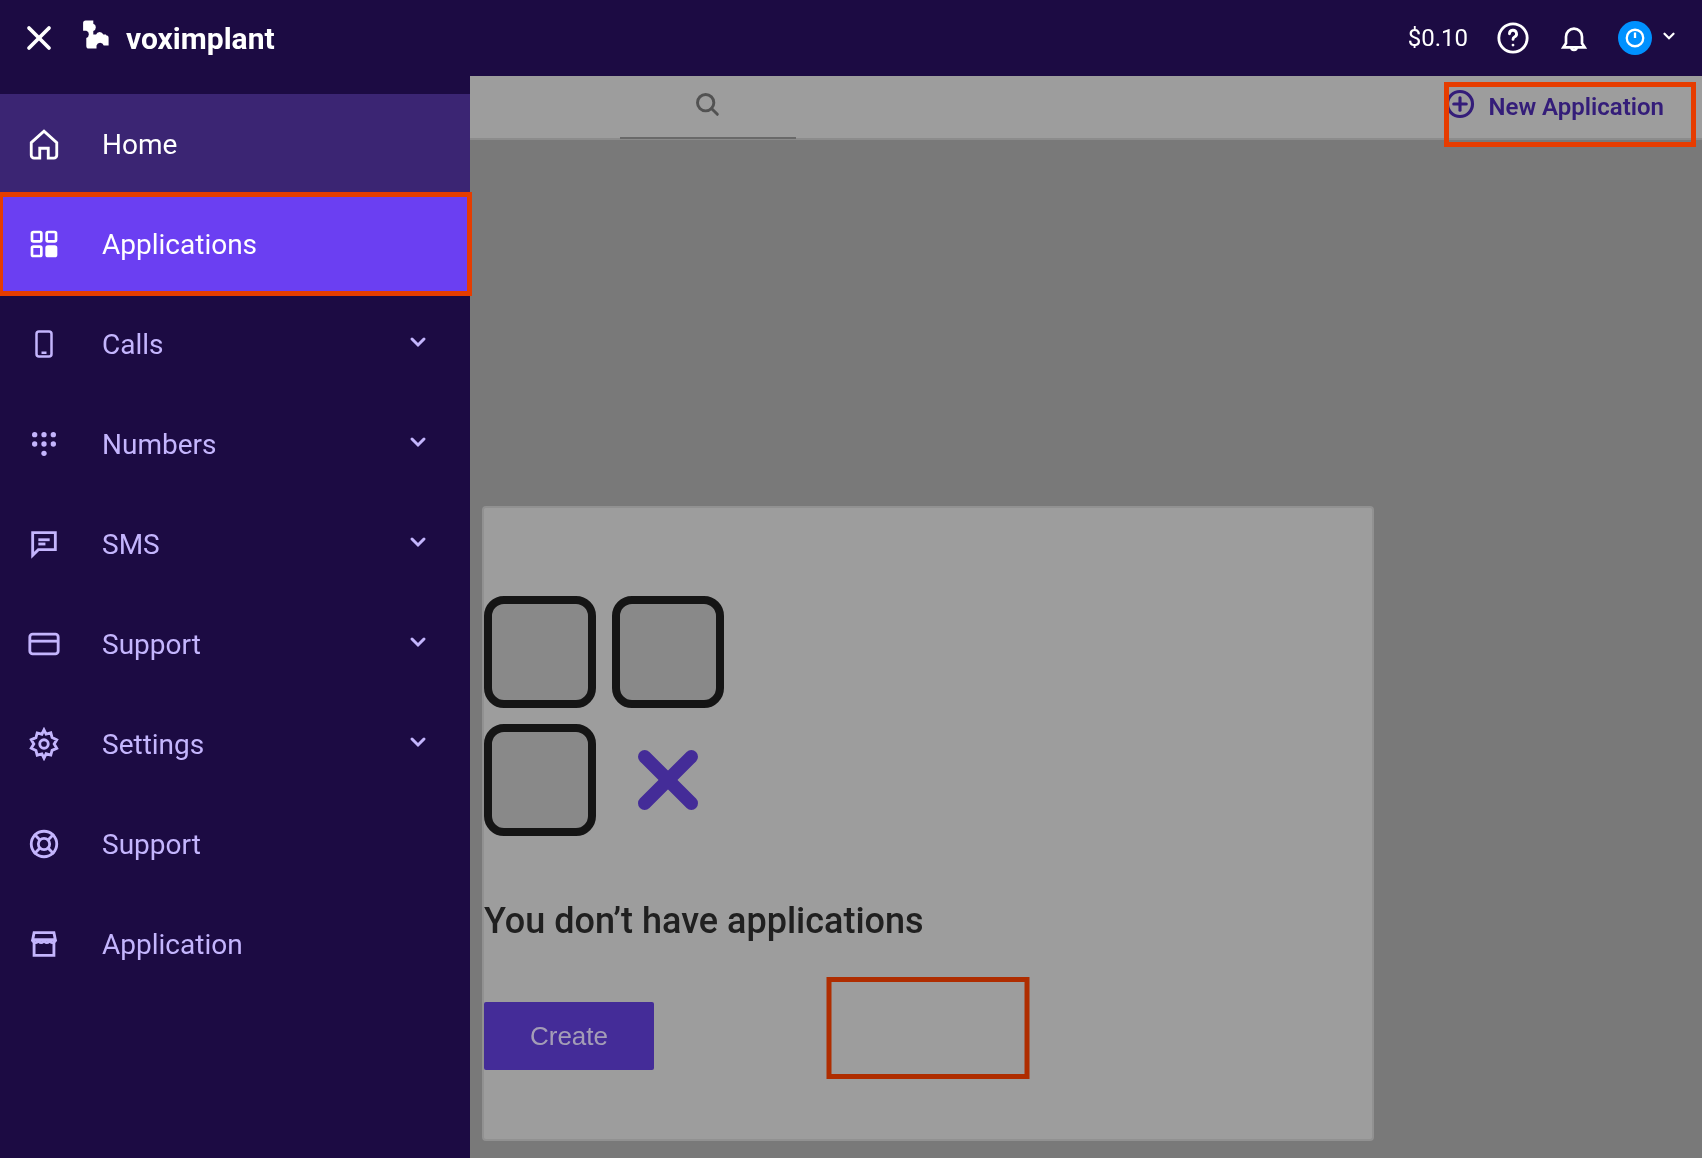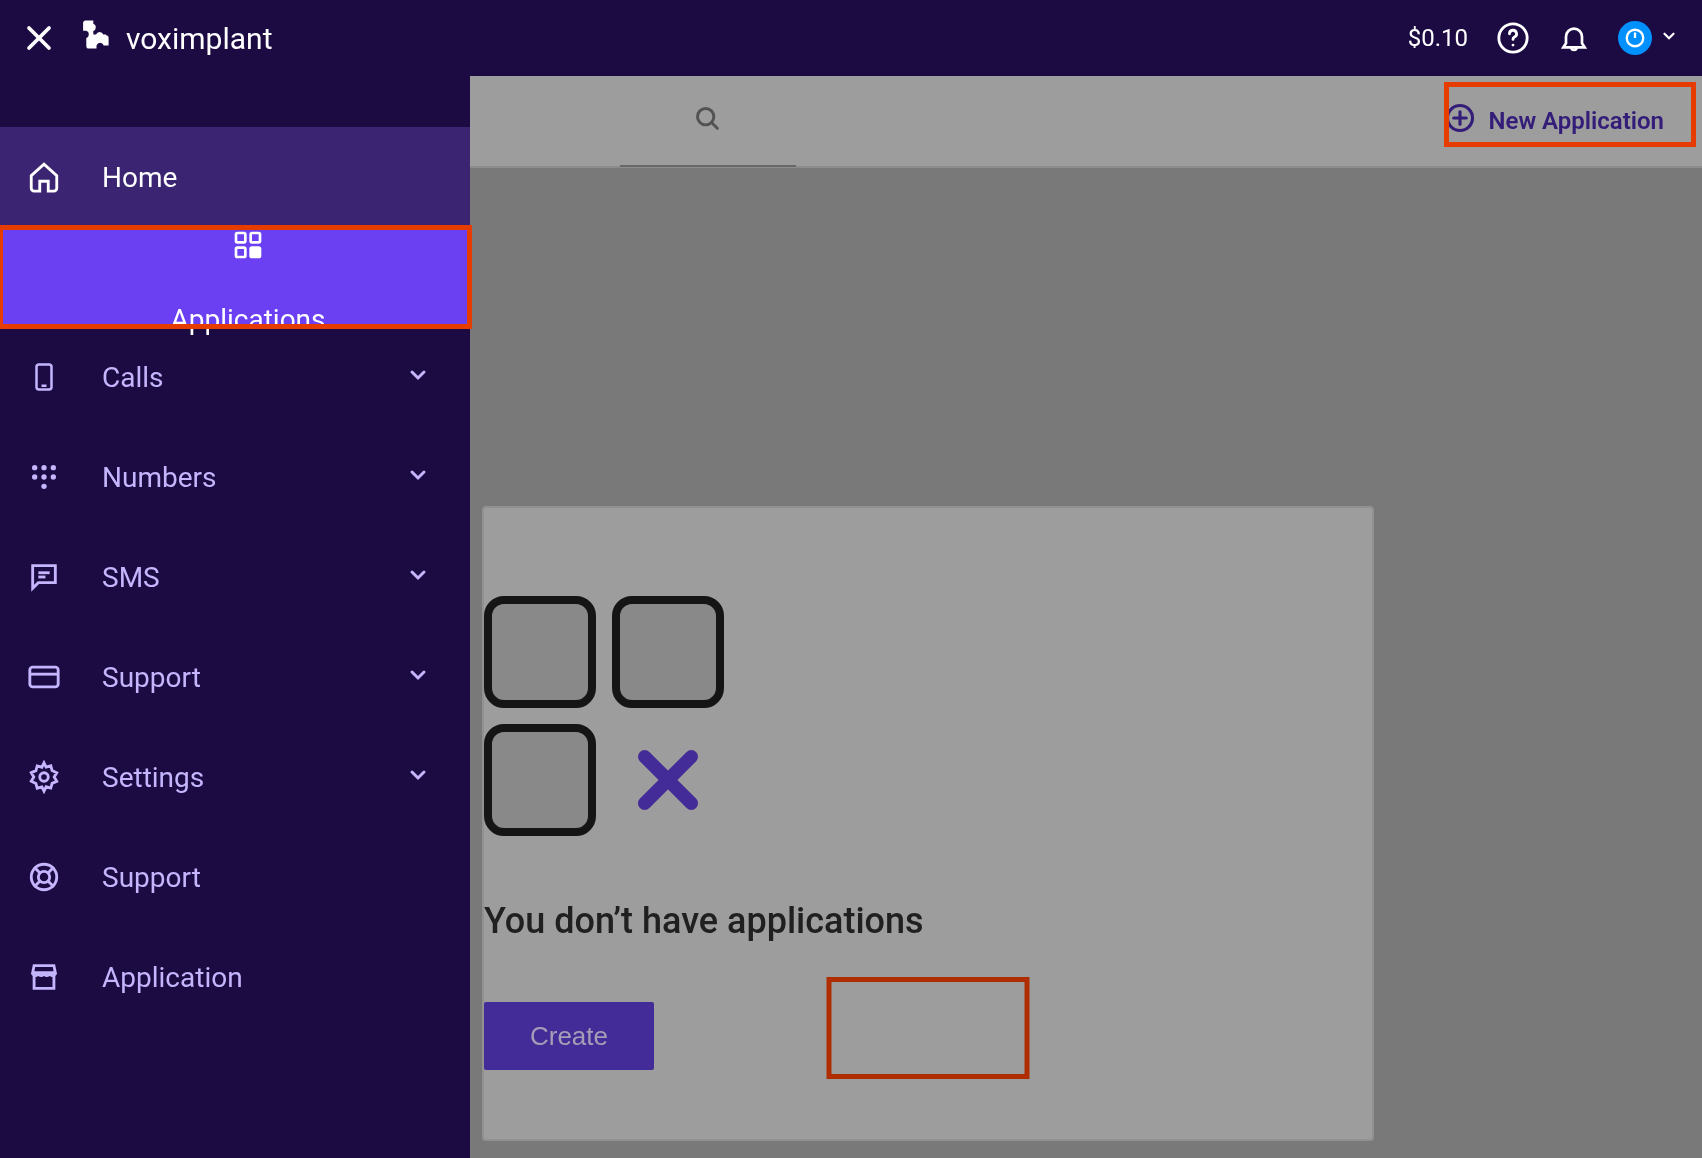--- a/index.html
+++ b/index.html
@@ -2,42 +2,42 @@
 <html><head>
   <meta charset="utf-8">
   <style>
     * { box-sizing: border-box; margin: 0; padding: 0; }
     body { font-family: -apple-system, BlinkMacSystemFont, "Segoe UI", Roboto, sans-serif; background: #9f9f9f; width: 1702px; height: 1158px; overflow: hidden; }
     
     .topbar { background: #1c0b43; height: 76px; display: flex; align-items: center; padding: 0 24px; color: #fff; position: relative; z-index: 10; }
     .topbar-left { display: flex; align-items: center; gap: 24px; }
     .close-btn { cursor: pointer; }
     .logo-wrap { display: flex; align-items: center; gap: 12px; }
-    .logo-text { font-size: 30px; font-weight: 400; color: #fff; }
+    .logo-text { font-size: 30px; font-weight: 700; color: #fff; }
     .topbar-spacer { flex: 1; }
     .topbar-right { display: flex; align-items: center; gap: 28px; }
     .balance { font-size: 24px; color: #fff; }
     .topbar-icon { cursor: pointer; display: flex; align-items: center; justify-content: center; }
     .avatar-wrap { display: flex; align-items: center; gap: 8px; cursor: pointer; }
     .avatar { width: 34px; height: 34px; border-radius: 50%; background: #0091ff; display: flex; align-items: center; justify-content: center; }
     
     .body-row { display: flex; height: calc(100% - 76px); }
     .sidebar { width: 470px; background: #1c0b43; padding-top: 18px; z-index: 5; }
     .nav-item { height: 100px; display: flex; align-items: center; padding-left: 26px; color: #c4b5fd; font-size: 28px; cursor: pointer; gap: 40px; position: relative; }
-    .nav-item.dim-active { background: #3b2573; color: #fff; margin-top: 33px; }
+    .nav-item.dim-active { background: #3b2573; color: #fff; }
     .nav-item.active { background: #6b3ff2; color: #fff; }
     .nav-item .nav-icon { width: 36px; height: 36px; display: flex; align-items: center; justify-content: center; flex-shrink: 0; }
     .nav-item .chev { position: absolute; right: 40px; }
-    .highlight-box { outline: 5px solid #e63c00; outline-offset: -3px; flex-direction: column; }
+    .highlight-box { outline: 5px solid #e63c00; outline-offset: -3px; }
     
     .main { flex: 1; position: relative; }
     .main-dimmer { position: absolute; inset: 0; background: rgba(0,0,0,0.24); z-index: 1; pointer-events: none; }
     .main-content { position: relative; z-index: 0; }
     
-    .toolbar { height: 92px; display: flex; align-items: center; padding: 0 24px 0 150px; border-bottom: 2px solid #b9b9b9; background: #cfcfcf; }
+    .toolbar { height: 64px; display: flex; align-items: center; padding: 0 24px 0 150px; border-bottom: 2px solid #b9b9b9; background: #cfcfcf; }
     .search-icon { color: #6c6c6c; }
     .toolbar-spacer { flex: 1; }
     .new-app-btn { display: flex; align-items: center; gap: 14px; color: #4527a0; font-size: 24px; font-weight: 600; cursor: pointer; padding: 10px 14px; position: relative; z-index: 3; }
     .highlight-overlay-newapp { position: absolute; top: 6px; right: 6px; width: 252px; height: 65px; border: 5px solid #e63c00; z-index: 4; pointer-events: none; }
     
     .empty-card { position: absolute; top: 430px; left: 12px; width: 892px; height: 635px; background: #cfcfcf; border: 2px solid #bfbfbf; border-radius: 4px; display: flex; flex-direction: column; align-items: flex-start; z-index: 0; }
     .empty-icon { margin-top: 88px; width: 240px; height: 240px; display: grid; grid-template-columns: 1fr 1fr; grid-template-rows: 1fr 1fr; gap: 16px; }
     .empty-icon .sq { border: 8px solid #1c1c1c; border-radius: 20px; background: #b4b4b4; }
     .empty-icon .x-slot { display: flex; align-items: center; justify-content: center; }
     .empty-title { margin-top: 64px; font-size: 36px; color: #2b2b2b; font-weight: 500; }

